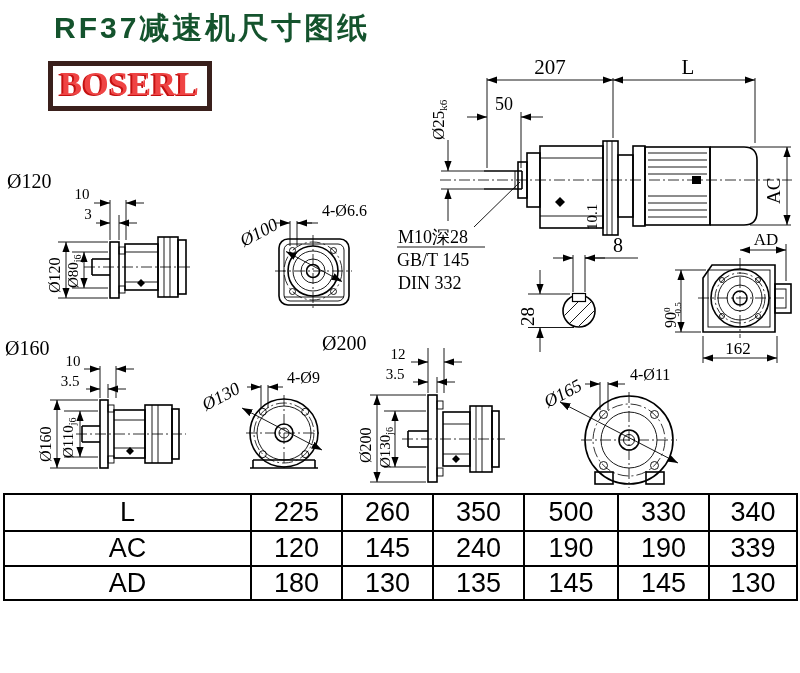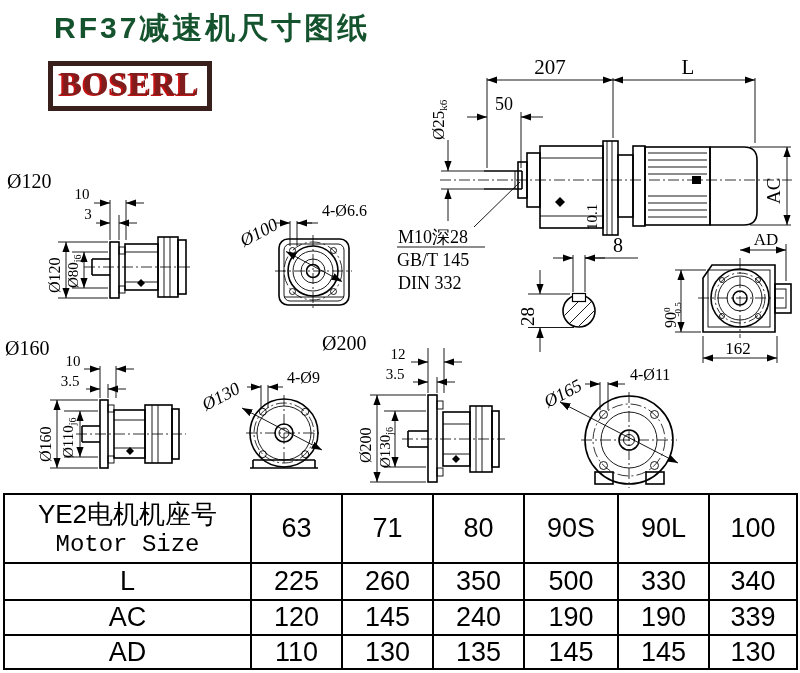--- a/index.html
+++ b/index.html
@@ -2,21 +2,21 @@
 <html><head>
 <meta charset="utf-8">
 <style>
   html,body{margin:0;padding:0}
   body{width:800px;height:673px;position:relative;background:#fff;overflow:hidden;
        font-family:"Liberation Sans",sans-serif}
   .title{position:absolute;left:54px;top:8px;font:bold 30px "Liberation Sans",sans-serif;
          color:#14532d;letter-spacing:3px;white-space:nowrap}
   .logo{position:absolute;left:48px;top:61px;border:5px solid #3a201c;background:#fff;
         padding:0 7px 3px 7px}
-  .logo span{font:bold 33px "Liberation Serif",serif;color:#7f1d1d;
+  .logo span{font:bold 33px "Liberation Serif",serif;color:#ef4444;
              text-shadow:-2px 1px 0 #c41111;letter-spacing:1px}
   svg.draw{position:absolute;left:0;top:0}
   svg text{fill:#000;font-family:"Liberation Serif",serif}
   .b{stroke:#000;stroke-width:1.6;fill:none}
   .t{stroke:#000;stroke-width:0.9;fill:none}
   .d{stroke:#000;stroke-width:0.8;fill:none;stroke-dasharray:11 3 2 3}
   .dim{stroke:#000;stroke-width:0.9;fill:none}
   .tbl{position:absolute;left:3px;top:493px;width:793px;border-collapse:collapse;
        table-layout:fixed;background:#fff}
   .tbl td{border:2.5px solid #000;text-align:center;vertical-align:middle;
@@ -373,53 +373,41 @@
   <colgroup>
     <col style="width:247px">
       <col style="width:91px">
       <col style="width:91px">
     <col style="width:91px">
       <col style="width:94px">
       <col style="width:91px">
       <col style="width:88px">
   </colgroup>
   <tbody>
-      <tr style="height:69px">
-    <td>
-      <span class="hdr-cn">YE2电机机座号</span>
-      <span class="hdr-en">Motor Size</span>
-    </td>
-    <td>63</td>
-    <td>71</td>
-    <td>80</td>
-    <td>90S</td>
-    <td>90L</td>
-    <td>100</td>
-  </tr>
   <tr style="height:37px">
     <td>L</td>
     <td>225</td>
     <td>260</td>
     <td>350</td>
     <td>500</td>
     <td>330</td>
     <td>340</td>
   </tr>
   <tr style="height:35px">
     <td>AC</td>
     <td>120</td>
     <td>145</td>
     <td>240</td>
     <td>190</td>
     <td>190</td>
     <td>339</td>
   </tr>
   <tr style="height:34px">
     <td>AD</td>
-    <td>110</td>
+    <td>180</td>
     <td>130</td>
     <td>135</td>
     <td>145</td>
     <td>145</td>
     <td>130</td>
   </tr>
 </tbody>
   </table>
 
 </body></html>

